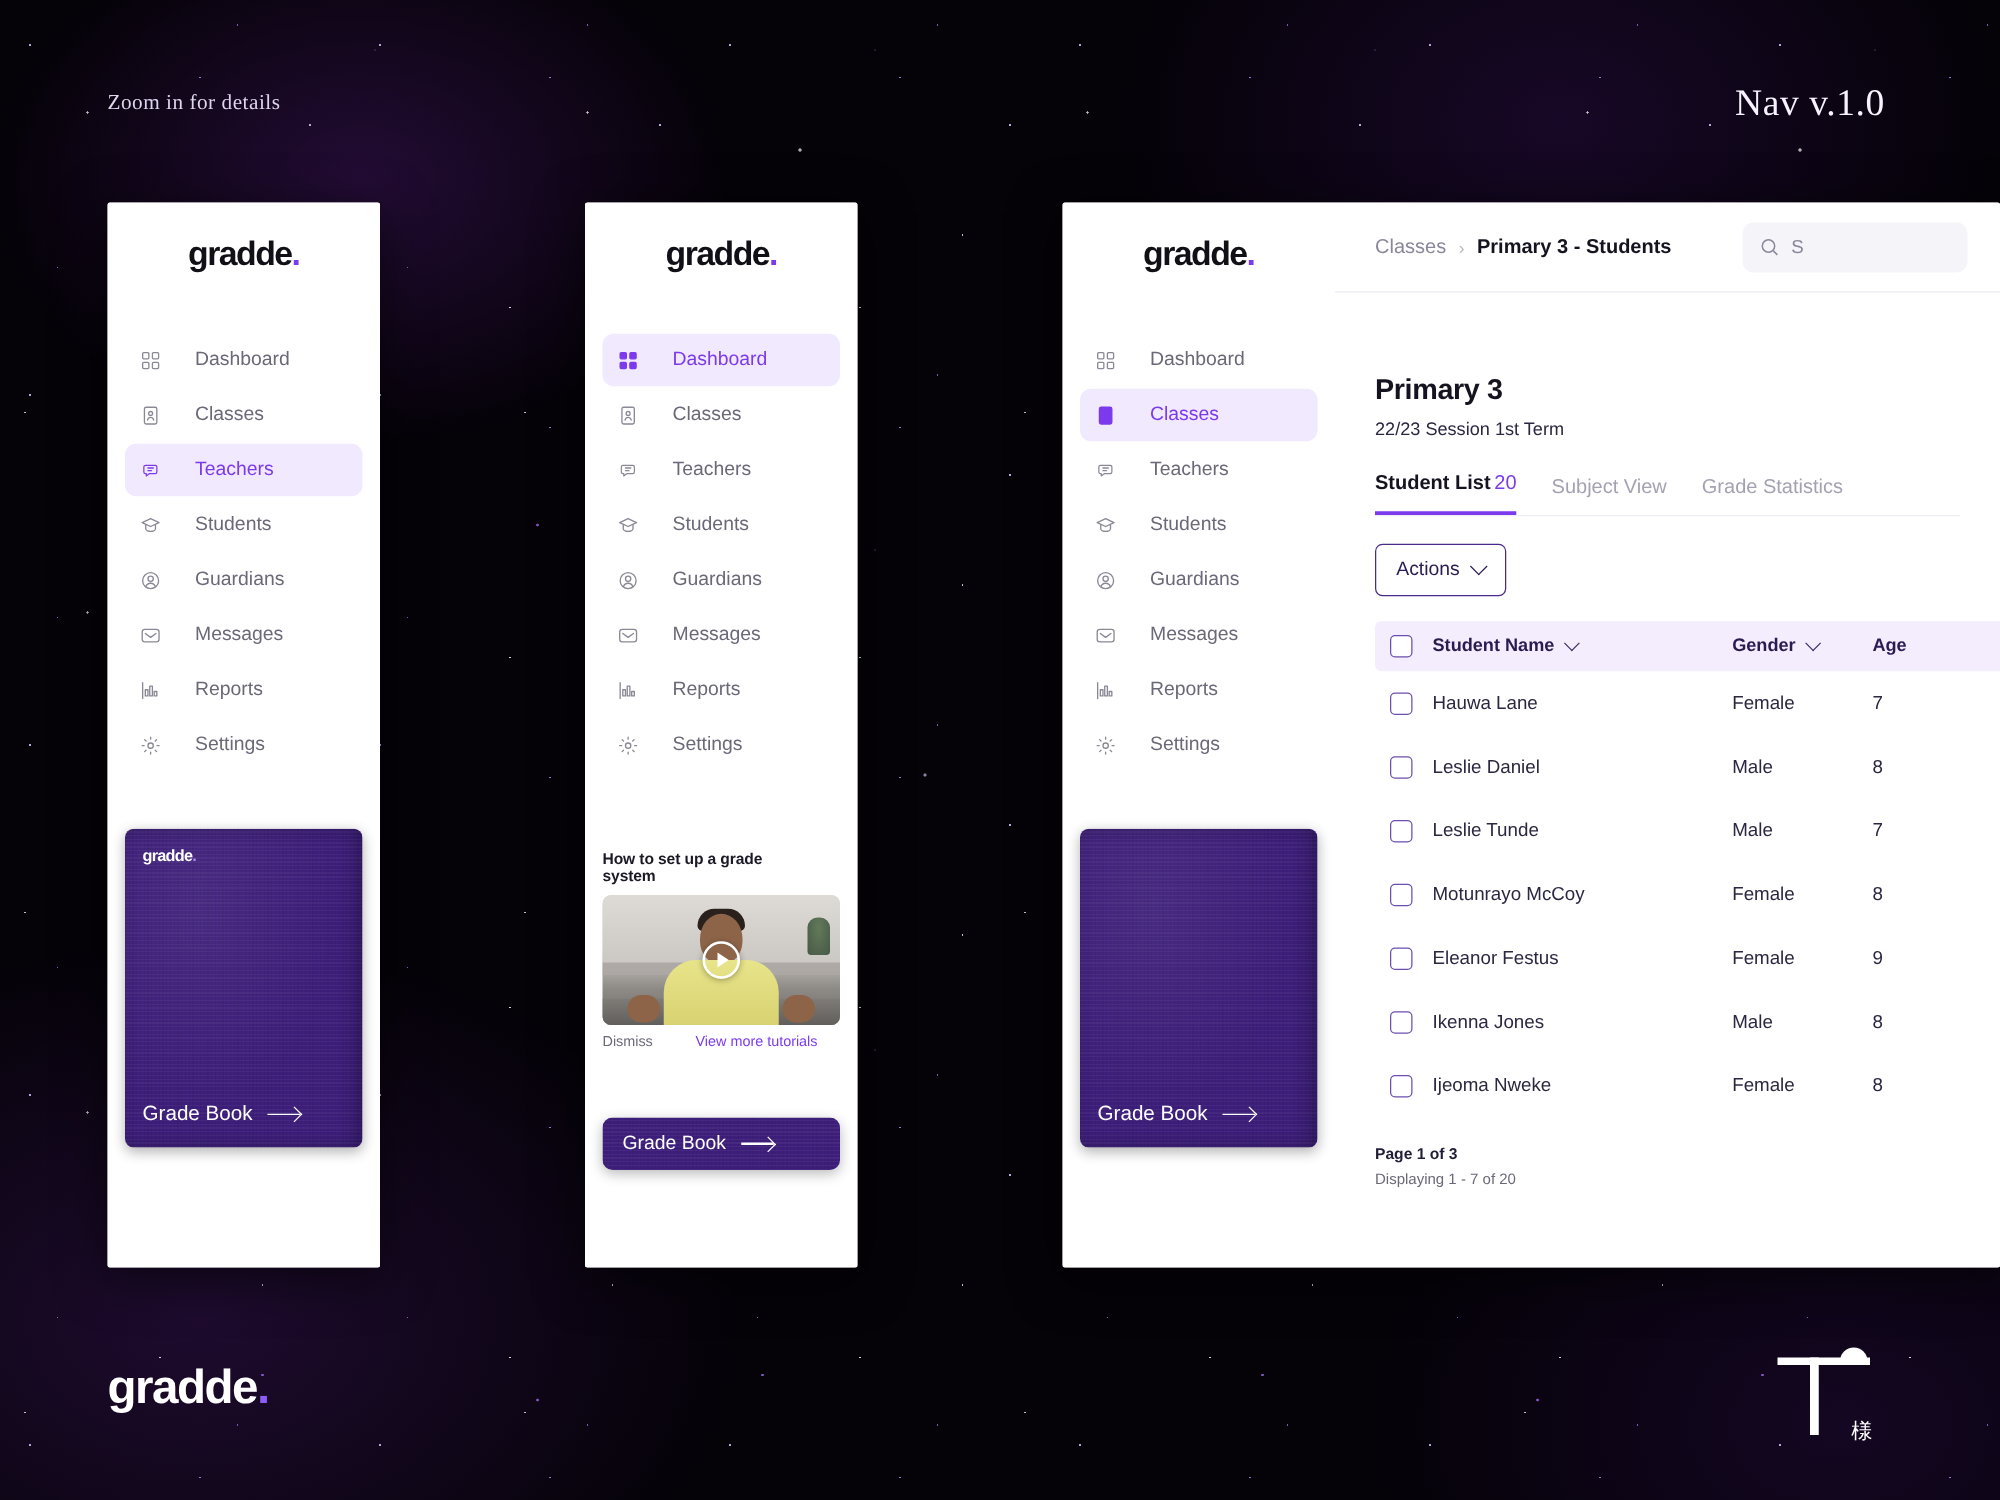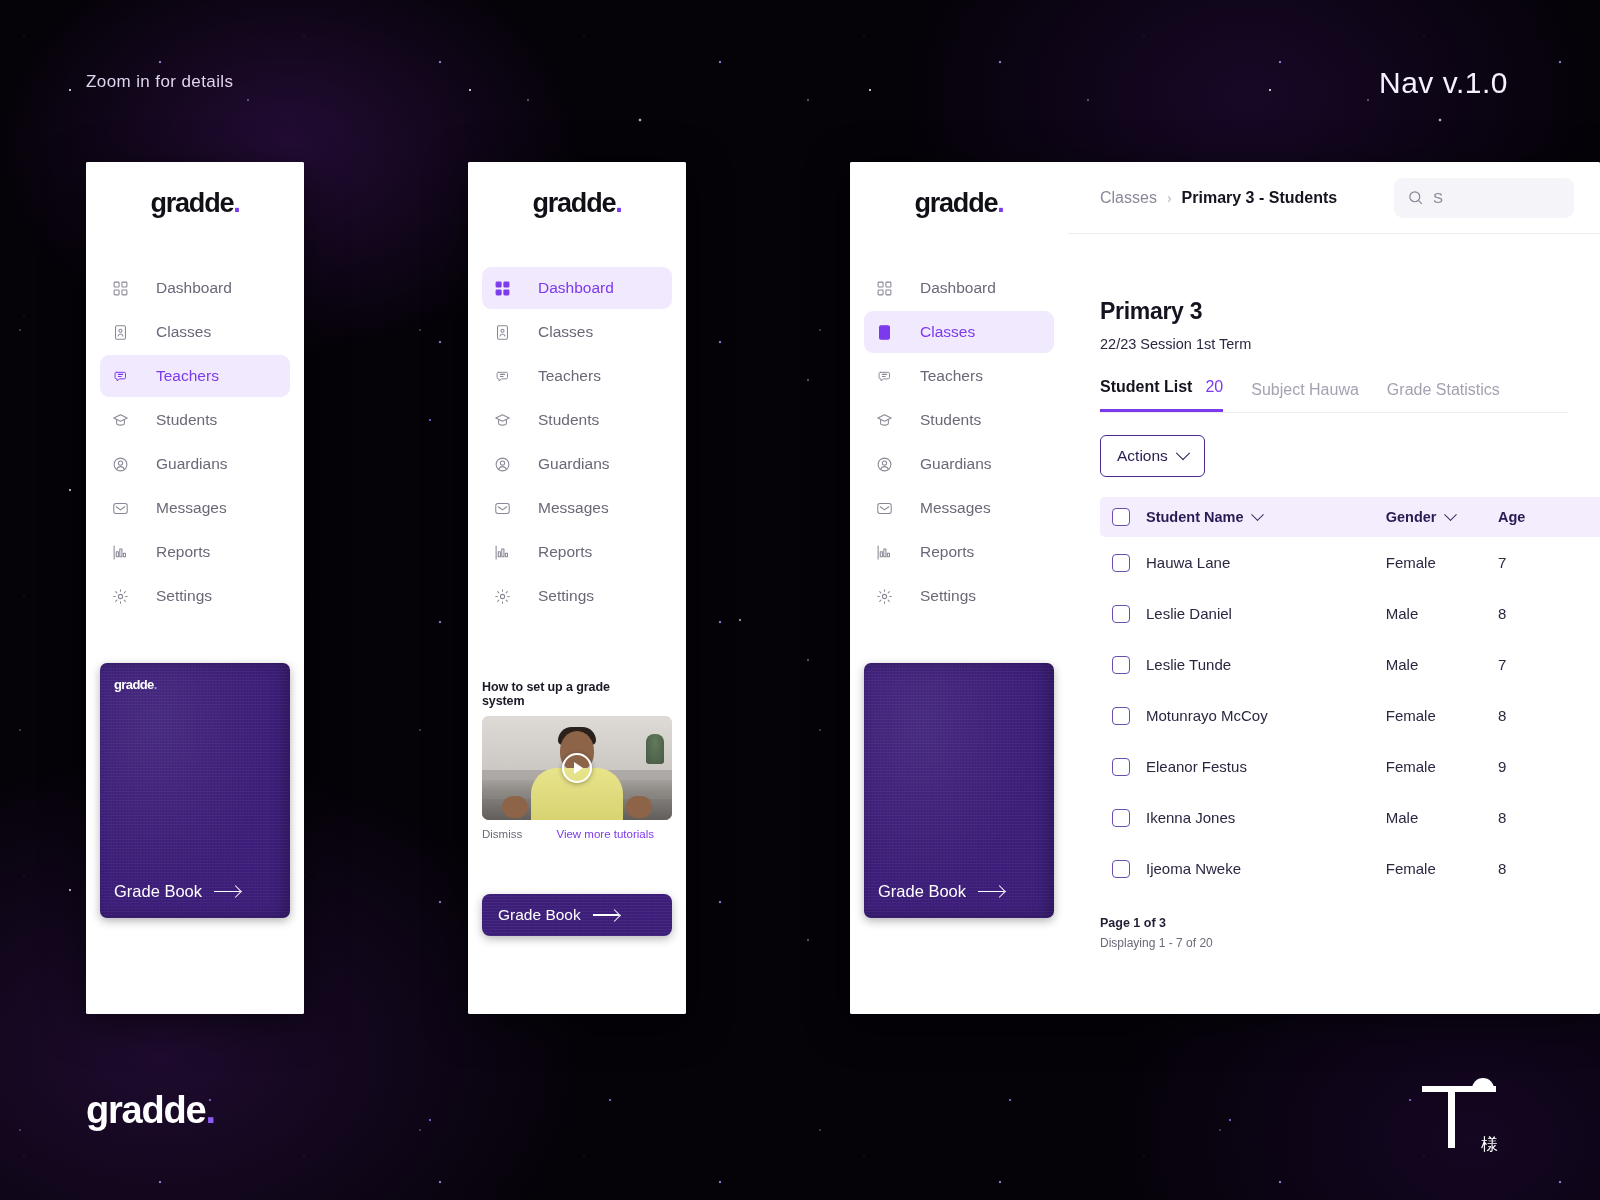--- a/index.html
+++ b/index.html
@@ -58,20 +58,21 @@
       radial-gradient(2.4px 2.4px at 430px 420px, rgba(170,110,255,.8) 34%, transparent 60%),
       radial-gradient(2.8px 2.8px at 740px 620px, rgba(225,200,255,.7) 32%, transparent 58%);
     background-size: 800px 700px;
     opacity: .9;
   }
 
   .overlay-text {
     position: absolute;
     color: #f2eefb;
     letter-spacing: .4px;
+    font-family: Liberation Serif, serif;
   }
   #hint { left: 86px; top: 72px; font-size: 17px; color: #ded6ef; }
   #version { right: 92px; top: 66px; font-size: 30px; color: #f6f2ff; letter-spacing: .5px; }
 
   
   #footer-logo {
     position: absolute; left: 86px; bottom: 68px;
     font-size: 38px; font-weight: 700; color: #ffffff;
     letter-spacing: -1.2px;
   }
@@ -213,21 +214,21 @@
     color:#8a879a; font-size: 15px; white-space: nowrap; overflow:hidden;
     cursor: text;
   }
   .searchbox svg { width:17px; height:17px; stroke:#8a879a; fill:none; stroke-width:1.7; flex:0 0 17px; }
 
   .page-head { padding: 26px 32px 0 32px; }
   .page-title { font-size: 23px; font-weight: 700; color:#15131f; letter-spacing:-.3px;margin-top:38px; }
   .page-sub { margin-top: 11px; font-size: 14.5px; color:#2b2740; }
 
   .tabs { display:flex; align-items:flex-end; gap: 28px; margin-top: 26px; border-bottom: 1px solid #eeecf3; }
-  .tab { padding-bottom: 13px; font-size: 16px; color:#a4a1b2; cursor:pointer; display:flex; gap:13px; align-items:flex-start; }
+  .tab { padding-bottom: 13px; font-size: 16px; color:#a4a1b2; cursor:pointer; display:flex; gap:3px; align-items:flex-start; }
   .tab.active { color:#15131f; font-weight:700; border-bottom: 3px solid #7c3aed; }
   .tab .count { color:#7c3aed; font-weight:400; }
 
   .actions-row { padding: 22px 32px 0 32px; }
   .actions-btn {
     display:inline-flex; align-items:center; gap: 10px;
     height: 42px; padding: 0 16px;
     border:1px solid #4c2a8c; border-radius: 6px;
     color:#2b1b53; font-size: 15.5px; background:#fff; cursor:pointer;
   }
@@ -596,21 +597,21 @@
 
       <div class="page-head">
         <div class="page-title">Primary 3</div>
         <div class="page-sub">22/23 Session  1st Term</div>
         <div class="tabs" id="tabs">
             <div class="tab active">
               <span>Student List</span>
               <span class="count">20</span>
             </div>
             <div class="tab">
-              <span>Subject Hauwa</span>
+              <span>Subject View</span>
             </div>
             <div class="tab">
               <span>Grade Statistics</span>
             </div>
           </div>
       </div>
 
       <div class="actions-row">
         <div class="actions-btn">
           <span>Actions</span>

